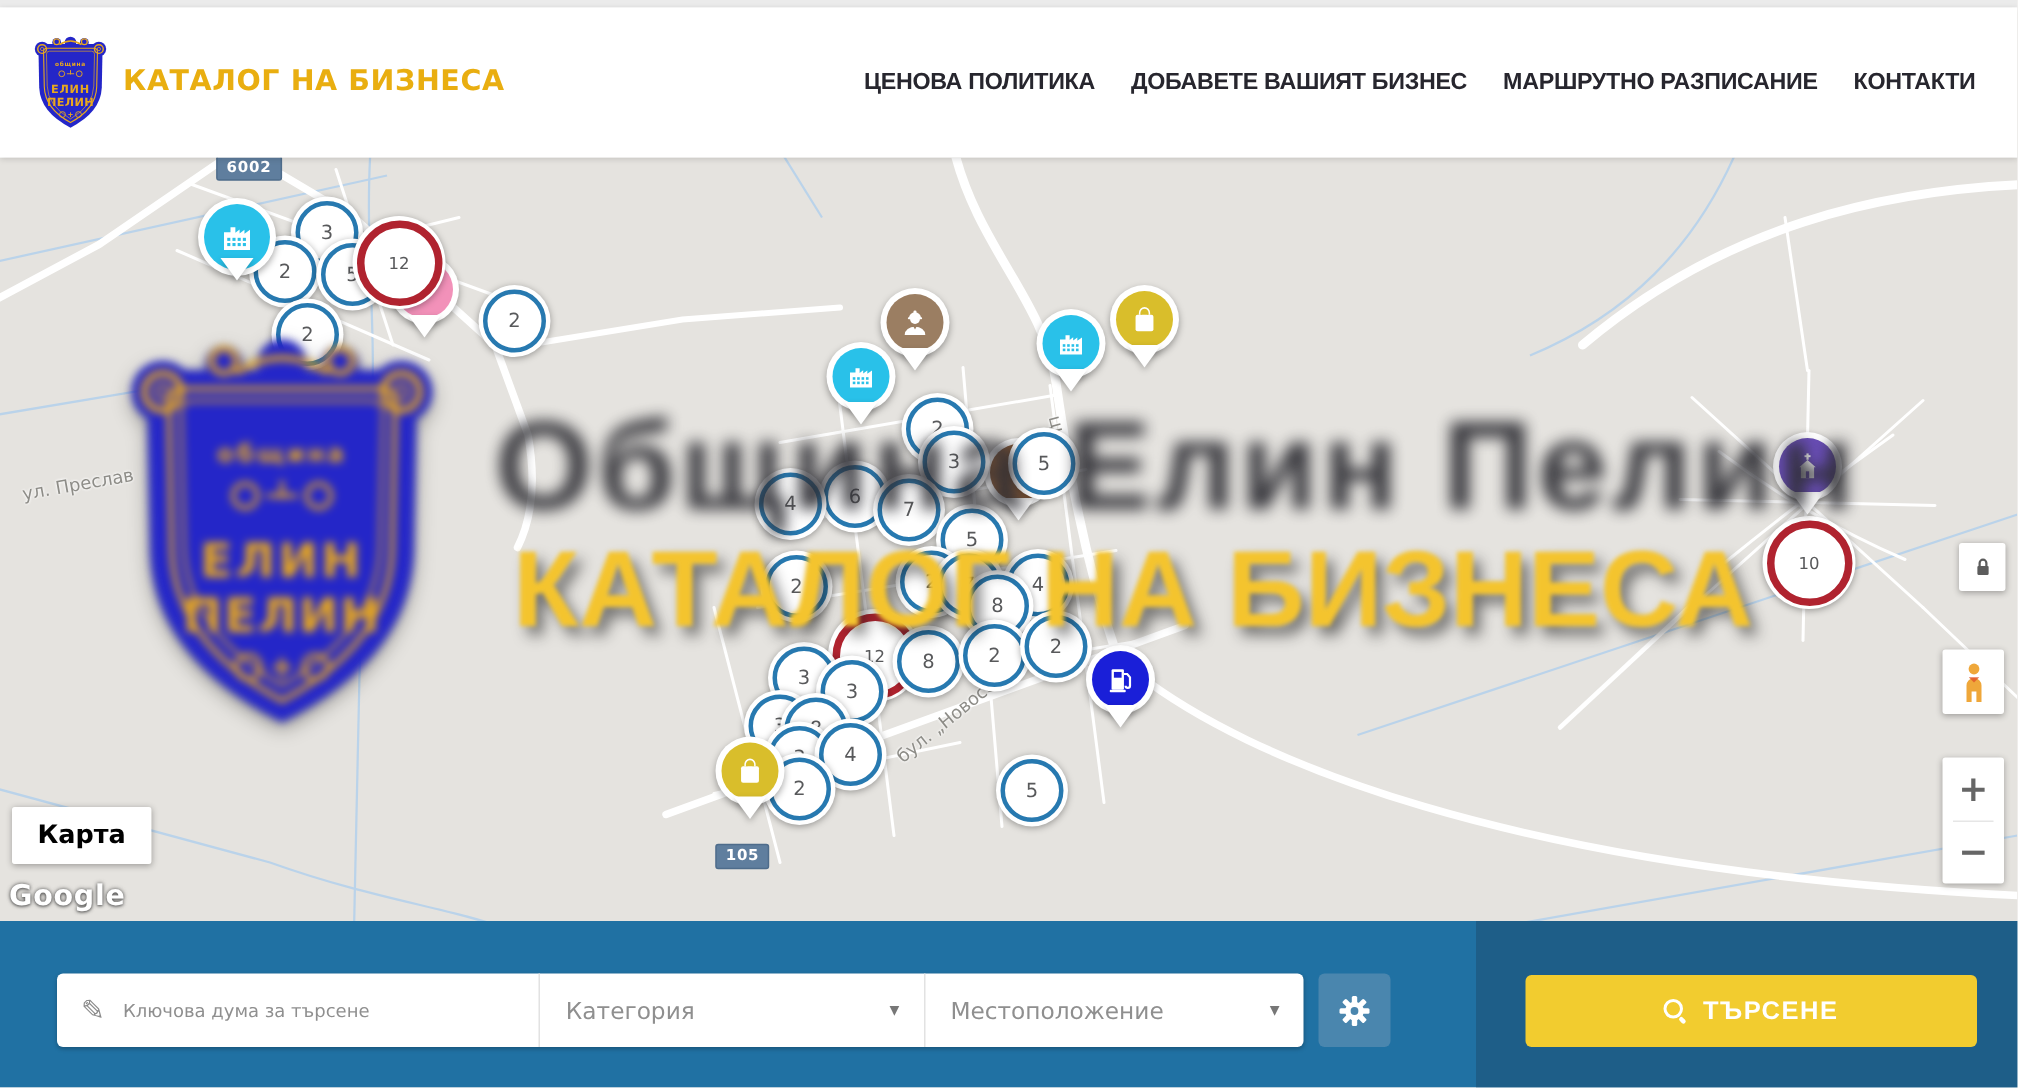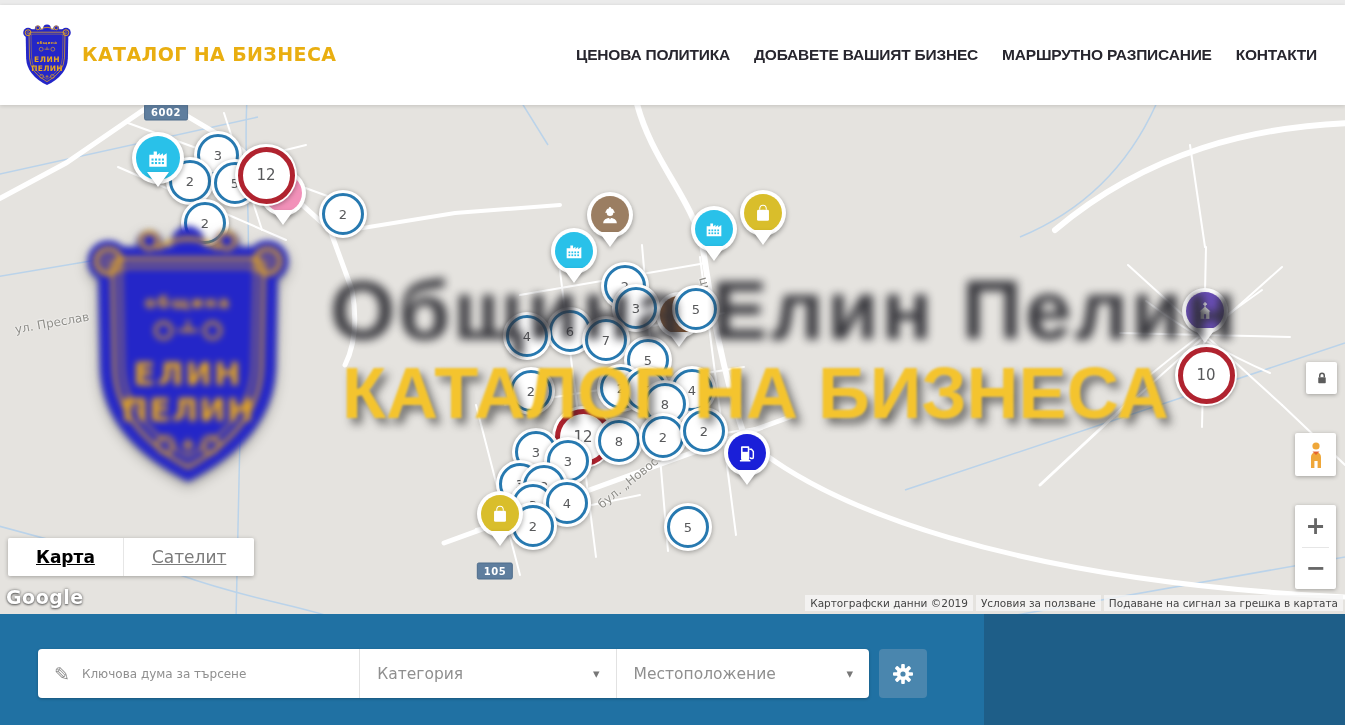--- a/index.html
+++ b/index.html
@@ -47,21 +47,21 @@
     width:48px;height:48px;border-radius:50%;background:#fff;
     box-shadow:0 1px 5px rgba(0,0,0,.35);
     display:flex;align-items:center;justify-content:center;cursor:pointer;
   }
   .cluster .ring{
     width:36px;height:36px;border-radius:50%;border:3px solid #2779b0;background:#fff;
     display:flex;align-items:center;justify-content:center;
     font-size:13px;color:#58595b;
   }
   .cluster.big{width:62px;height:62px;}
-  .cluster.big .ring{width:47px;height:47px;border-width:5px;font-size:15px;}
+  .cluster.big .ring{width:47px;height:47px;border-width:5px;font-size:11px;}
   
   .pin{position:absolute;transform:translate(-50%,-50%);z-index:4;cursor:pointer;}
   .pin.behind{z-index:2;}
   .pin-body{
     width:46px;height:46px;border-radius:50%;background:#fff;
     box-shadow:0 2px 5px rgba(0,0,0,.35);
     display:flex;align-items:center;justify-content:center;position:relative;
   }
   .pin::after{
     content:'';position:absolute;left:50%;top:40px;transform:translateX(-50%);
@@ -88,21 +88,21 @@
   .wm-line2{
     position:absolute;left:342px;top:247px;white-space:nowrap;
     font-family:"Liberation Sans",sans-serif;font-weight:bold;font-size:72px;
     letter-spacing:0px;color:#f4c42e;filter:blur(1.3px);
     text-shadow:5px 6px 9px rgba(30,30,30,.6);
   }
   
   .maptype{position:absolute;left:8px;top:433px;z-index:7;display:flex;box-shadow:0 1px 4px rgba(0,0,0,.3);border-radius:2px;overflow:hidden;}
   .maptype-btn{
     background:#fff;height:38px;display:flex;align-items:center;justify-content:center;
-    padding:0 28px;font-size:17px;cursor:pointer;text-decoration:underline;
+    padding:0 17px;font-size:17px;cursor:pointer;
   }
   .maptype-btn.active{font-weight:bold;color:#000;}
   .maptype-btn.inactive{color:#7b7b7b;border-left:1px solid #e6e6e6;}
   .google-logo{
     position:absolute;left:6px;top:481px;z-index:7;
     font-size:19px;font-weight:bold;color:#fff;letter-spacing:.5px;
     text-shadow:0 0 3px rgba(68,68,68,.8),0 1px 2px rgba(68,68,68,.7);cursor:pointer;
   }
   .attribution{position:absolute;right:2px;bottom:3px;z-index:7;display:flex;gap:3px;}
   .attribution span{
@@ -518,30 +518,24 @@
     <circle cx="122" cy="224" r="8" fill="none" stroke="#e8a81e" stroke-width="2.5"></circle>
     <path d="M94,224 h12 M100,218 v13" stroke="#e8a81e" stroke-width="2.5"></path>
   </svg>
 </div>
     <div class="wm-line1">Община Елин Пелин</div>
     <div class="wm-line2">КАТАЛОГ НА БИЗНЕСА</div>
   </div>
 
   <div class="maptype">
     <div class="maptype-btn active">Карта</div>
-    <div class="maptype-btn inactive">Сателит</div>
   </div>
 
   <div class="google-logo">Google</div>
 
-  <div class="attribution" id="attribution-row">
-      <span>Картографски данни ©2019</span>
-      <span class="link">Условия за ползване</span>
-      <span class="link">Подаване на сигнал за грешка в картата</span>
-    </div>
 
   <div class="ctl-btn lock-btn">
     <svg width="18" height="18" viewBox="0 0 24 24">
       <path d="M9,11 V8.5 a3,3 0 0,1 6,0 V11" stroke="#5c5c5c" stroke-width="2" fill="none"></path>
       <rect x="7" y="11" width="10" height="8" rx="1" fill="#5c5c5c"></rect>
     </svg>
   </div>
 
   <div class="ctl-btn pegman-btn">
     <svg width="24" height="28" viewBox="0 0 24 28">
@@ -582,13 +576,17 @@
         <rect x="10.2" y="2" width="3.6" height="20" rx="1"></rect>
         <rect x="2" y="10.2" width="20" height="3.6" rx="1"></rect>
         <rect x="10.2" y="2" width="3.6" height="20" rx="1" transform="rotate(45 12 12)"></rect>
         <rect x="10.2" y="2" width="3.6" height="20" rx="1" transform="rotate(-45 12 12)"></rect>
         <circle cx="12" cy="12" r="6.2"></circle>
       </g>
       <circle cx="12" cy="12" r="2.6" fill="#4a86ae"></circle>
     </svg>
   </div>
 
+  <button class="search-btn">
+    <span class="mag-icon"></span>
+    <span>ТЪРСЕНЕ</span>
+  </button>
 </div>
 
 </body></html>

